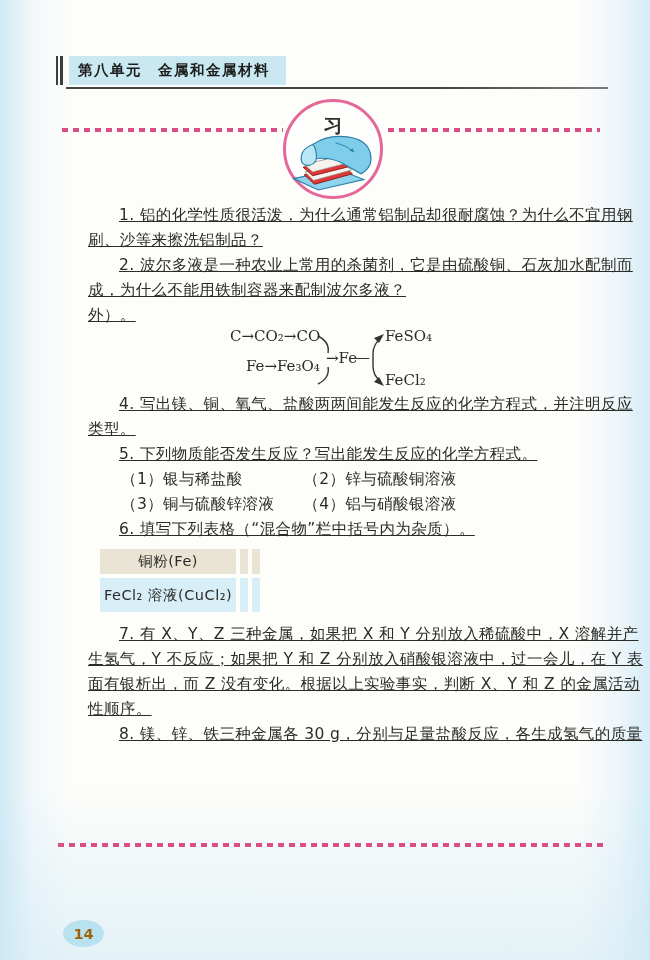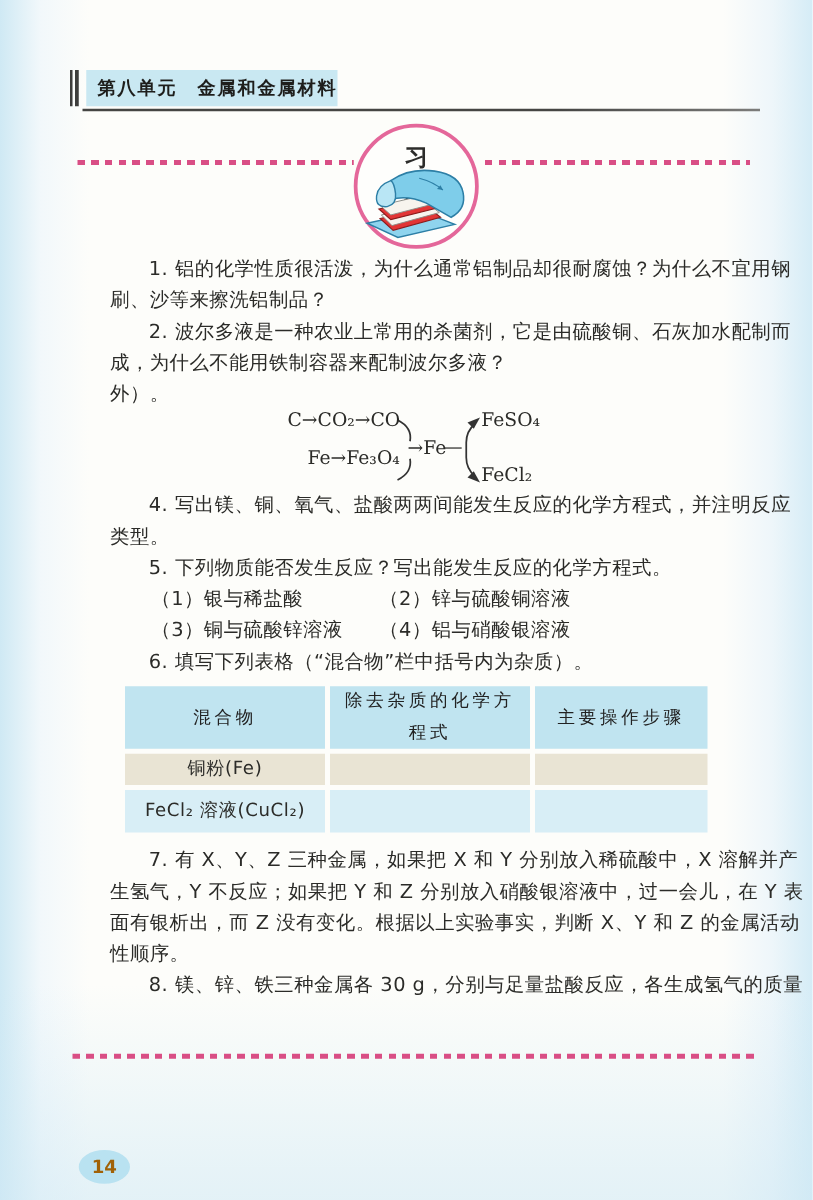--- a/index.html
+++ b/index.html
@@ -11,40 +11,40 @@
       linear-gradient(180deg, rgba(255,255,255,0) 82%, rgba(206,232,244,.55) 100%),
       linear-gradient(90deg,#cfe9f4 0%,#f2f8fb 5%,#fdfdfa 11%,#fdfdfa 89%,#eef6fa 95%,#d5ecf6 100%);
   }
   .abs{position:absolute;}
 
   
   .unit-header{top:56px;left:56px;display:flex;align-items:stretch;}
   .hbar{background:#3d3d3c;margin-right:2px;}
   .hbar.b1{width:2px;}
   .hbar.b2{width:3px;margin-right:6px;}
-  .unit-box{background:#c9e8f2;padding:5px 0 5px 9px;font-size:14.5px;font-weight:bold;letter-spacing:1.5px;color:#1e1e1c;}
+  .unit-box{background:#c9e8f2;padding:5px 16px 5px 9px;font-size:14.5px;font-weight:bold;letter-spacing:1.5px;color:#1e1e1c;}
   .header-rule{top:87px;left:66px;width:542px;height:2px;background:linear-gradient(90deg,#454543 70%,#7c7c7a 100%);}
 
   
   .dashline{height:4px;background:repeating-linear-gradient(90deg,#d94e85 0 6px,rgba(0,0,0,0) 6px 11px);}
   .dash-top-left{top:128px;left:62px;width:221px;}
   .dash-top-right{top:128px;left:388px;width:212px;}
   .dash-bottom{top:843px;left:58px;width:549px;}
 
   
   .ex-circle{top:99px;left:283px;width:94px;height:94px;border-radius:50%;
     border:3px solid #e4679a;background:#fefefc;z-index:2;}
   .ex-title{display:block;text-align:center;margin-top:11px;font-size:19px;font-weight:bold;
     letter-spacing:12px;padding-left:12px;color:#2c2c2a;}
   .ex-art{position:absolute;left:2px;top:29px;}
 
   
   .body-text{top:203px;left:88px;width:516px;font-size:15.5px;line-height:25px;
     letter-spacing:.4px;color:#2b2b28;}
-  .line{height:25px;white-space:nowrap;}
+  .line{height:25px;white-space:nowrap;text-decoration:underline;}
   .indent{padding-left:31px;}
   .opt-row{height:25px;padding-left:33px;white-space:nowrap;}
   .opt-col1{display:inline-block;width:177px;}
 
   
   .diagram{position:relative;height:62px;margin:1px 0 1px 140px;width:220px;
     font-family:"DejaVu Serif","Liberation Serif",serif;font-size:15px;letter-spacing:0;}
   .diagram span{position:absolute;white-space:nowrap;line-height:18px;}
   .dg-tl{left:2px;top:-2px;}
   .dg-bl{left:18px;top:28px;text-align:right;}
@@ -137,25 +137,20 @@
   </div>
   <div class="opt-row">
     <span class="opt-col1">（3）铜与硫酸锌溶液</span>
     <span>（4）铝与硝酸银溶液</span>
   </div>
 
   <div class="line indent">6. 填写下列表格（“混合物”栏中括号内为杂质）。</div>
 
   <table class="mix-table">
     <tbody>
-        <tr>
-      <th class="cw1">混合物</th>
-      <th class="cw2">除去杂质的化学方程式</th>
-      <th class="cw3">主要操作步骤</th>
-    </tr>
     <tr class="r1">
       <td>铜粉(Fe)</td>
       <td></td>
       <td></td>
     </tr>
     <tr class="r2">
       <td>FeCl₂ 溶液(CuCl₂)</td>
       <td></td>
       <td></td>
     </tr>

